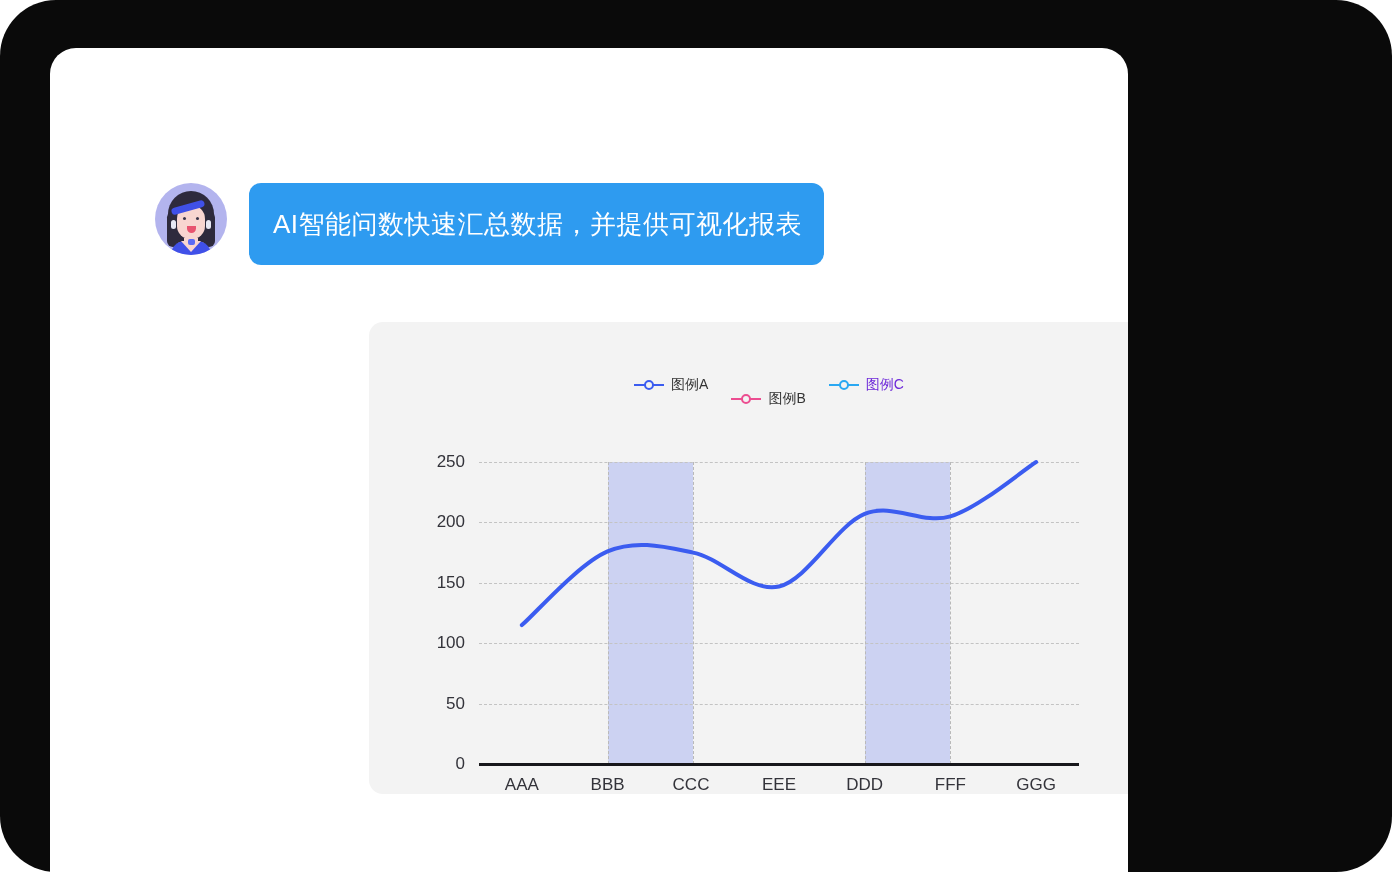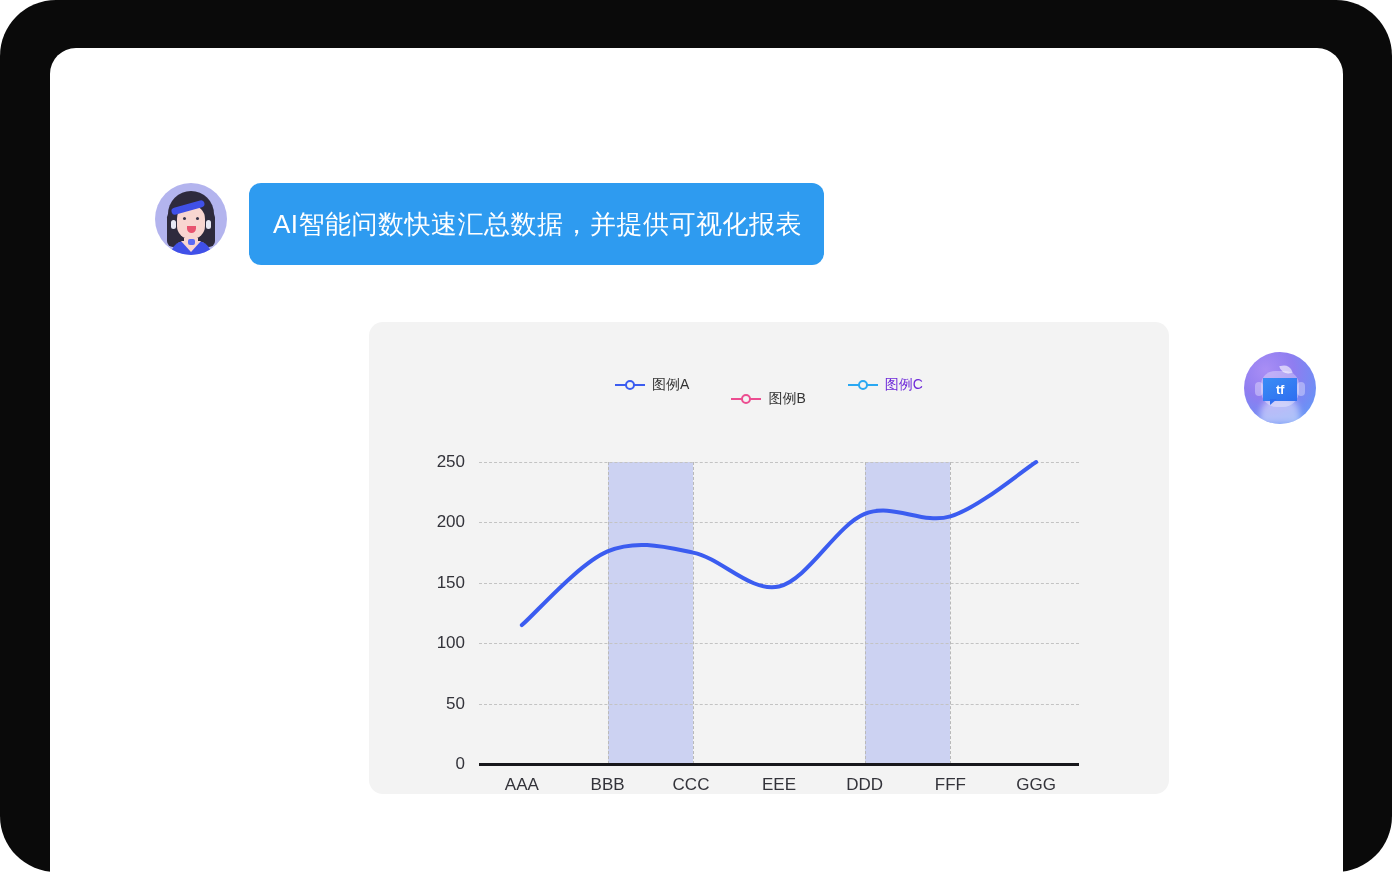--- a/index.html
+++ b/index.html
@@ -17,21 +17,21 @@
     height: 872px;
     background: #0a0a0a;
     border-radius: 56px;
   }
 
   
   #app-card {
     position: absolute;
     left: 50px;
     top: 48px;
-    width: 1293px;
+    width: 1078px;
     height: 824px;
     background: #ffffff;
     border-top-left-radius: 26px;
     border-top-right-radius: 26px;
     overflow: hidden;
   }
 
   
   #chat-row {
     position: absolute;
@@ -164,21 +164,21 @@
     border-radius: 14px;
   }
 
   
   #legend {
     position: absolute;
     left: 0; right: 0;
     top: 40px;
     display: flex;
     justify-content: center;
-    gap: 42px;
+    gap: 23px;
   }
   .legend-item {
     display: flex;
     align-items: center;
     gap: 7px;
     font-size: 14px;
     color: #333333;
   }
   .legend-marker {
     position: relative;

